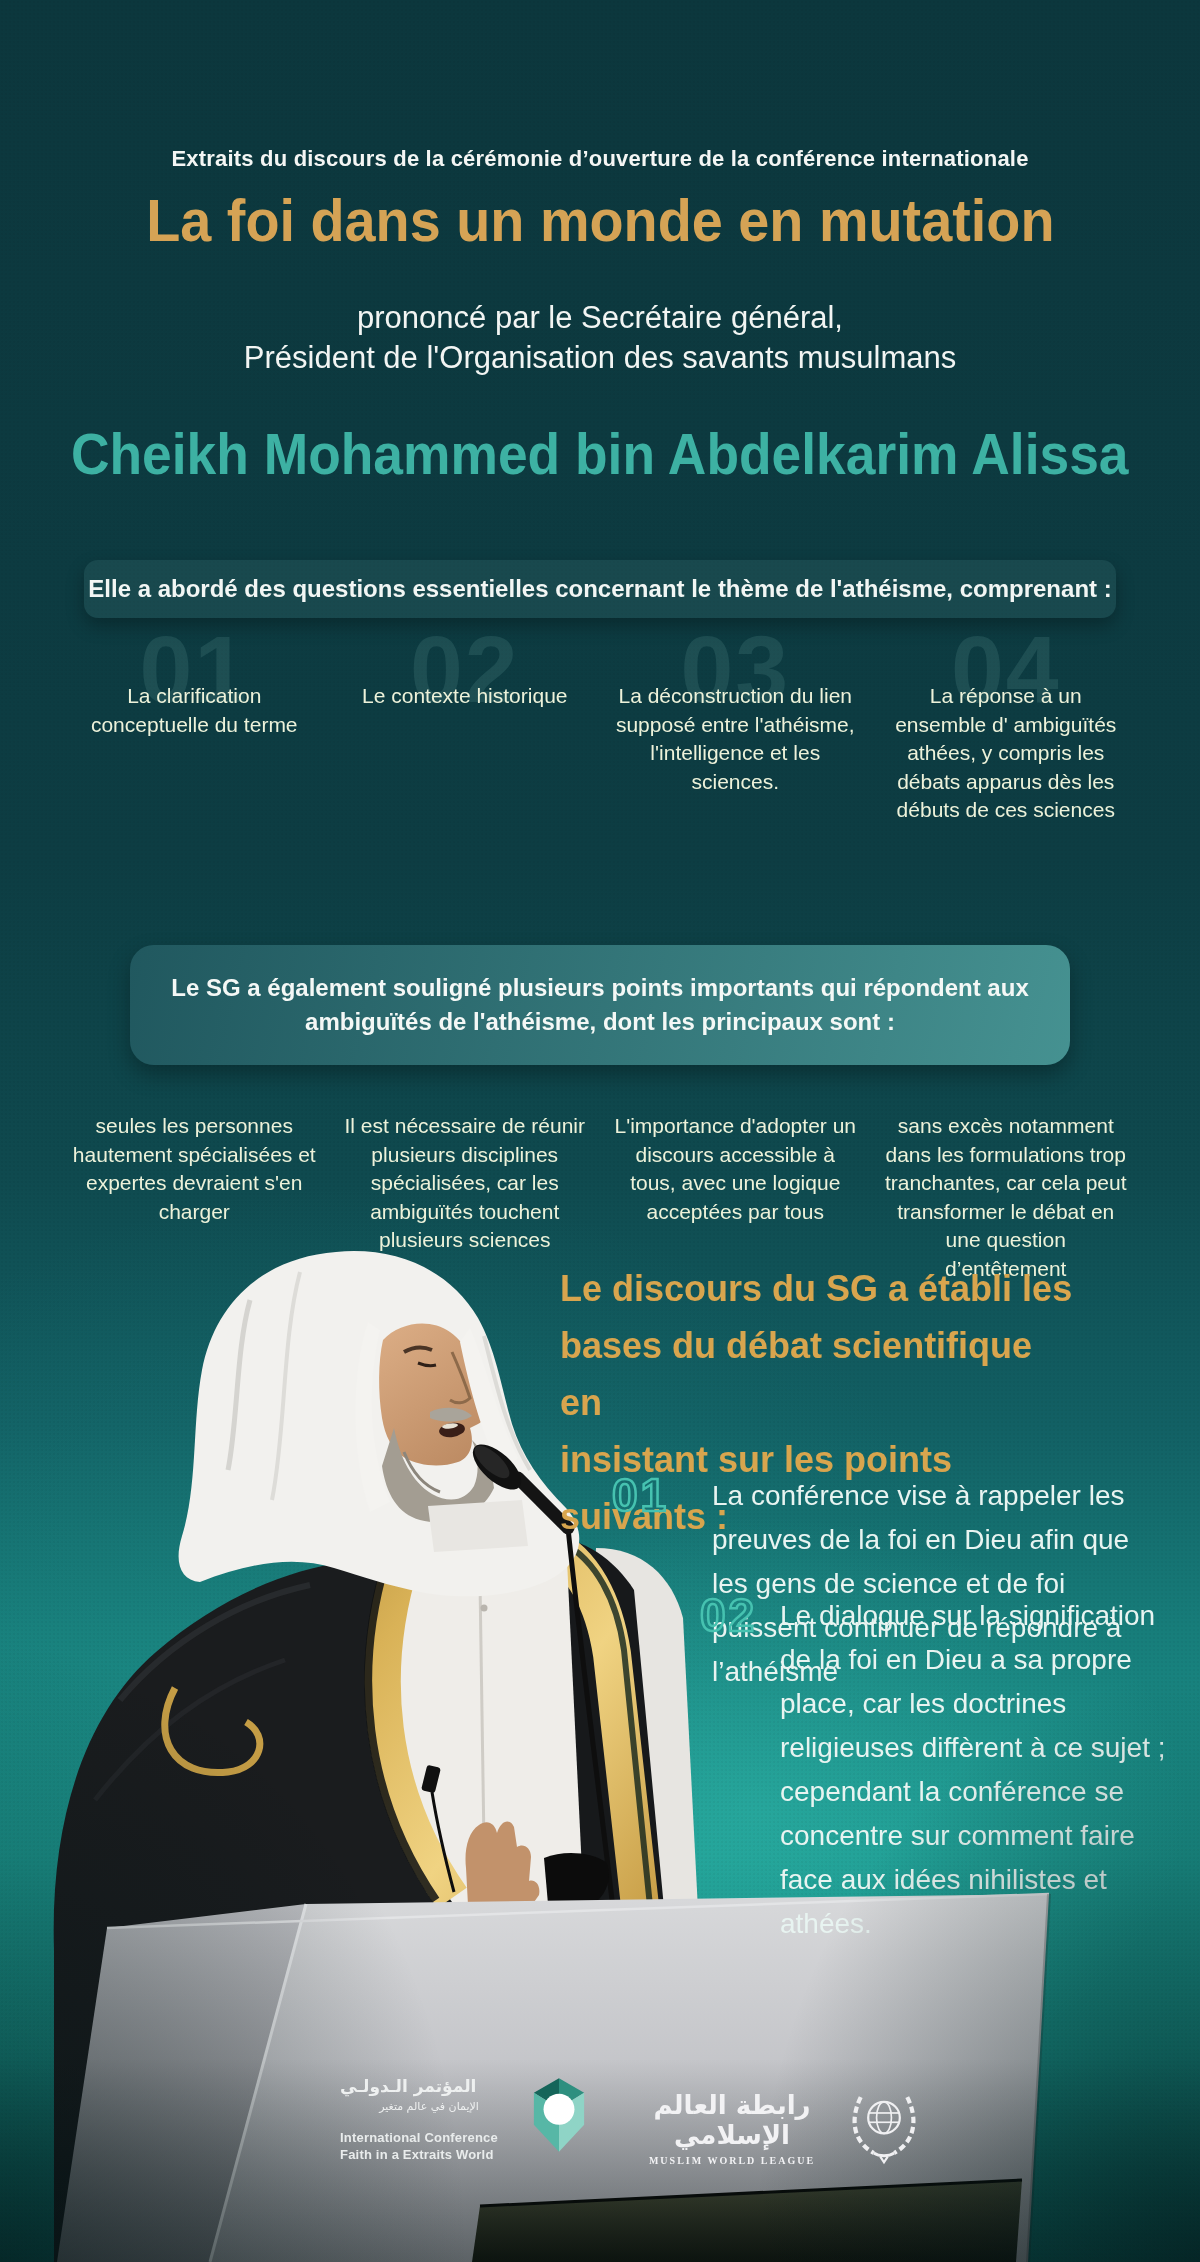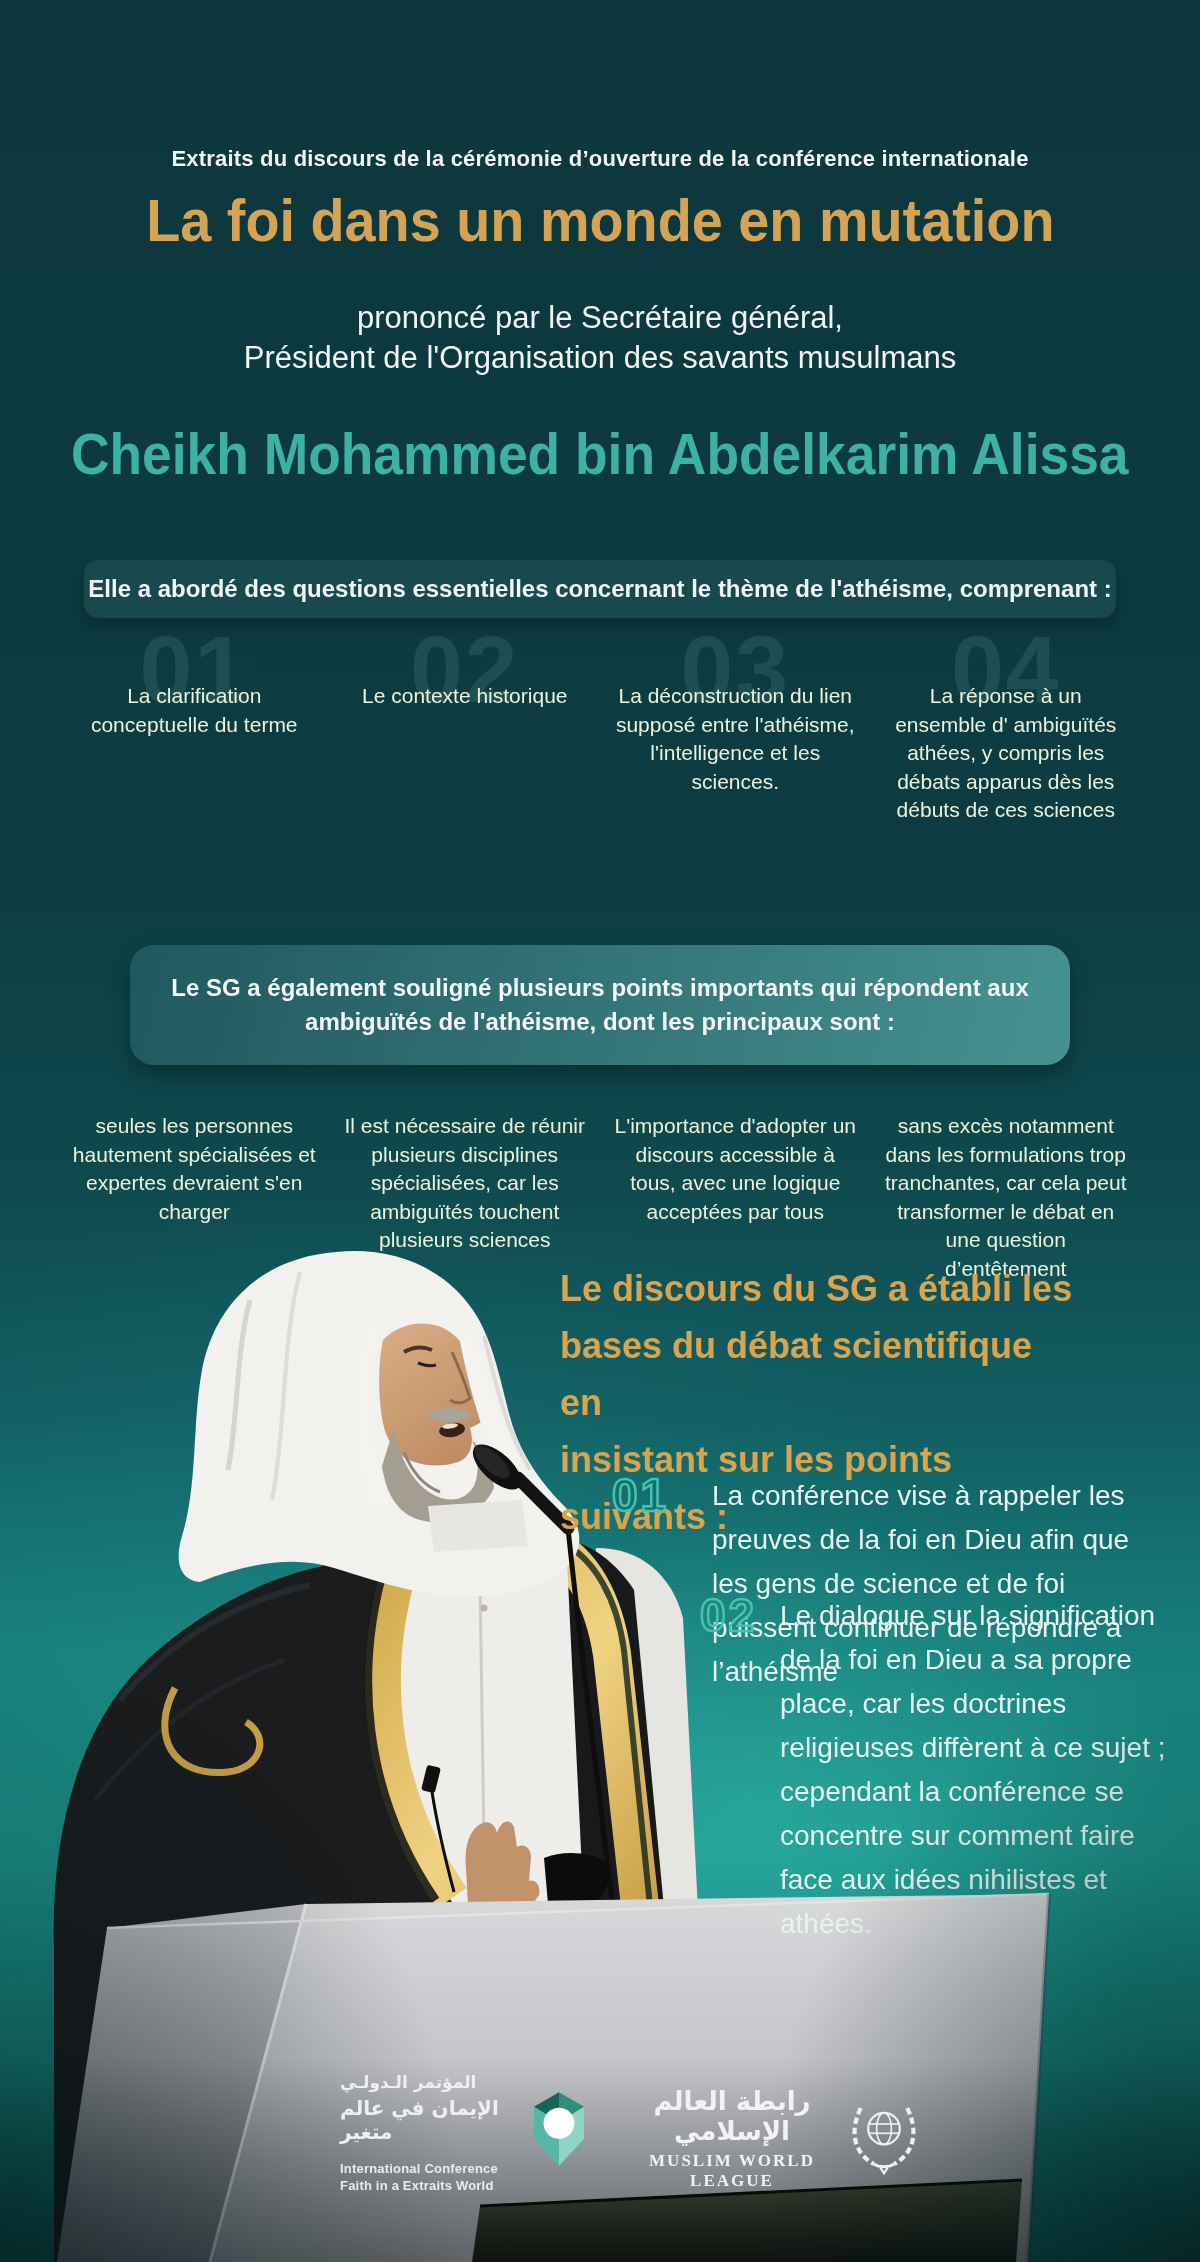--- a/index.html
+++ b/index.html
@@ -52,28 +52,28 @@
 
   .photo{position:absolute;left:0;top:0;width:1200px;height:2262px;pointer-events:none;}
   .vignette{position:absolute;inset:0;pointer-events:none;background:
      radial-gradient(60% 42% at 0% 100%, rgba(2,18,20,0.55), transparent 65%),
      radial-gradient(60% 42% at 100% 100%, rgba(2,18,20,0.60), transparent 62%),
      linear-gradient(0deg, rgba(2,14,16,0.45), transparent 9%);}
 
   .conf-logo{left:340px;top:2072px;width:248px;display:flex;align-items:center;gap:12px;color:#eef0f0;}
   .conf-text{flex:1;}
   .conf-ar1{font-size:17px;font-weight:bold;text-align:left;direction:rtl;font-family:"DejaVu Sans",sans-serif;}
-  .conf-ar2{font-size:20px;font-weight:bold;text-align:left;direction:rtl;margin-top:4px;font-family:"DejaVu Sans",sans-serif;}
+  .conf-ar2{font-size:11px;font-weight:normal;text-align:center;direction:rtl;margin-top:4px;font-family:"DejaVu Sans",sans-serif;}
   .conf-en{font-size:13px;font-weight:bold;margin-top:17px;letter-spacing:.2px;color:#e9ecec;}
   .conf-en2{margin-top:2px;}
 
   .mwl-logo{left:636px;top:2086px;width:290px;display:flex;align-items:center;gap:14px;color:#f2f2f4;}
   .mwl-text{flex:1;text-align:center;}
   .mwl-ar{font-size:26px;font-weight:bold;direction:rtl;font-family:"DejaVu Sans",sans-serif;}
-  .mwl-en{font-size:17px;font-weight:bold;letter-spacing:2px;margin-top:5px;font-family:"Liberation Serif","DejaVu Serif",serif;}
+  .mwl-en{font-size:10px;font-weight:bold;letter-spacing:2px;margin-top:5px;font-family:"Liberation Serif","DejaVu Serif",serif;}
 </style>
 </head>
 <body>
 
 <div class="poster">
   <div class="texture"></div>
 
   <div class="abs center kicker">Extraits du discours de la cérémonie d’ouverture de la conférence internationale</div>
   <div class="abs center title"><span>La foi dans un monde en mutation</span></div>
   <div class="abs center subtitle">

